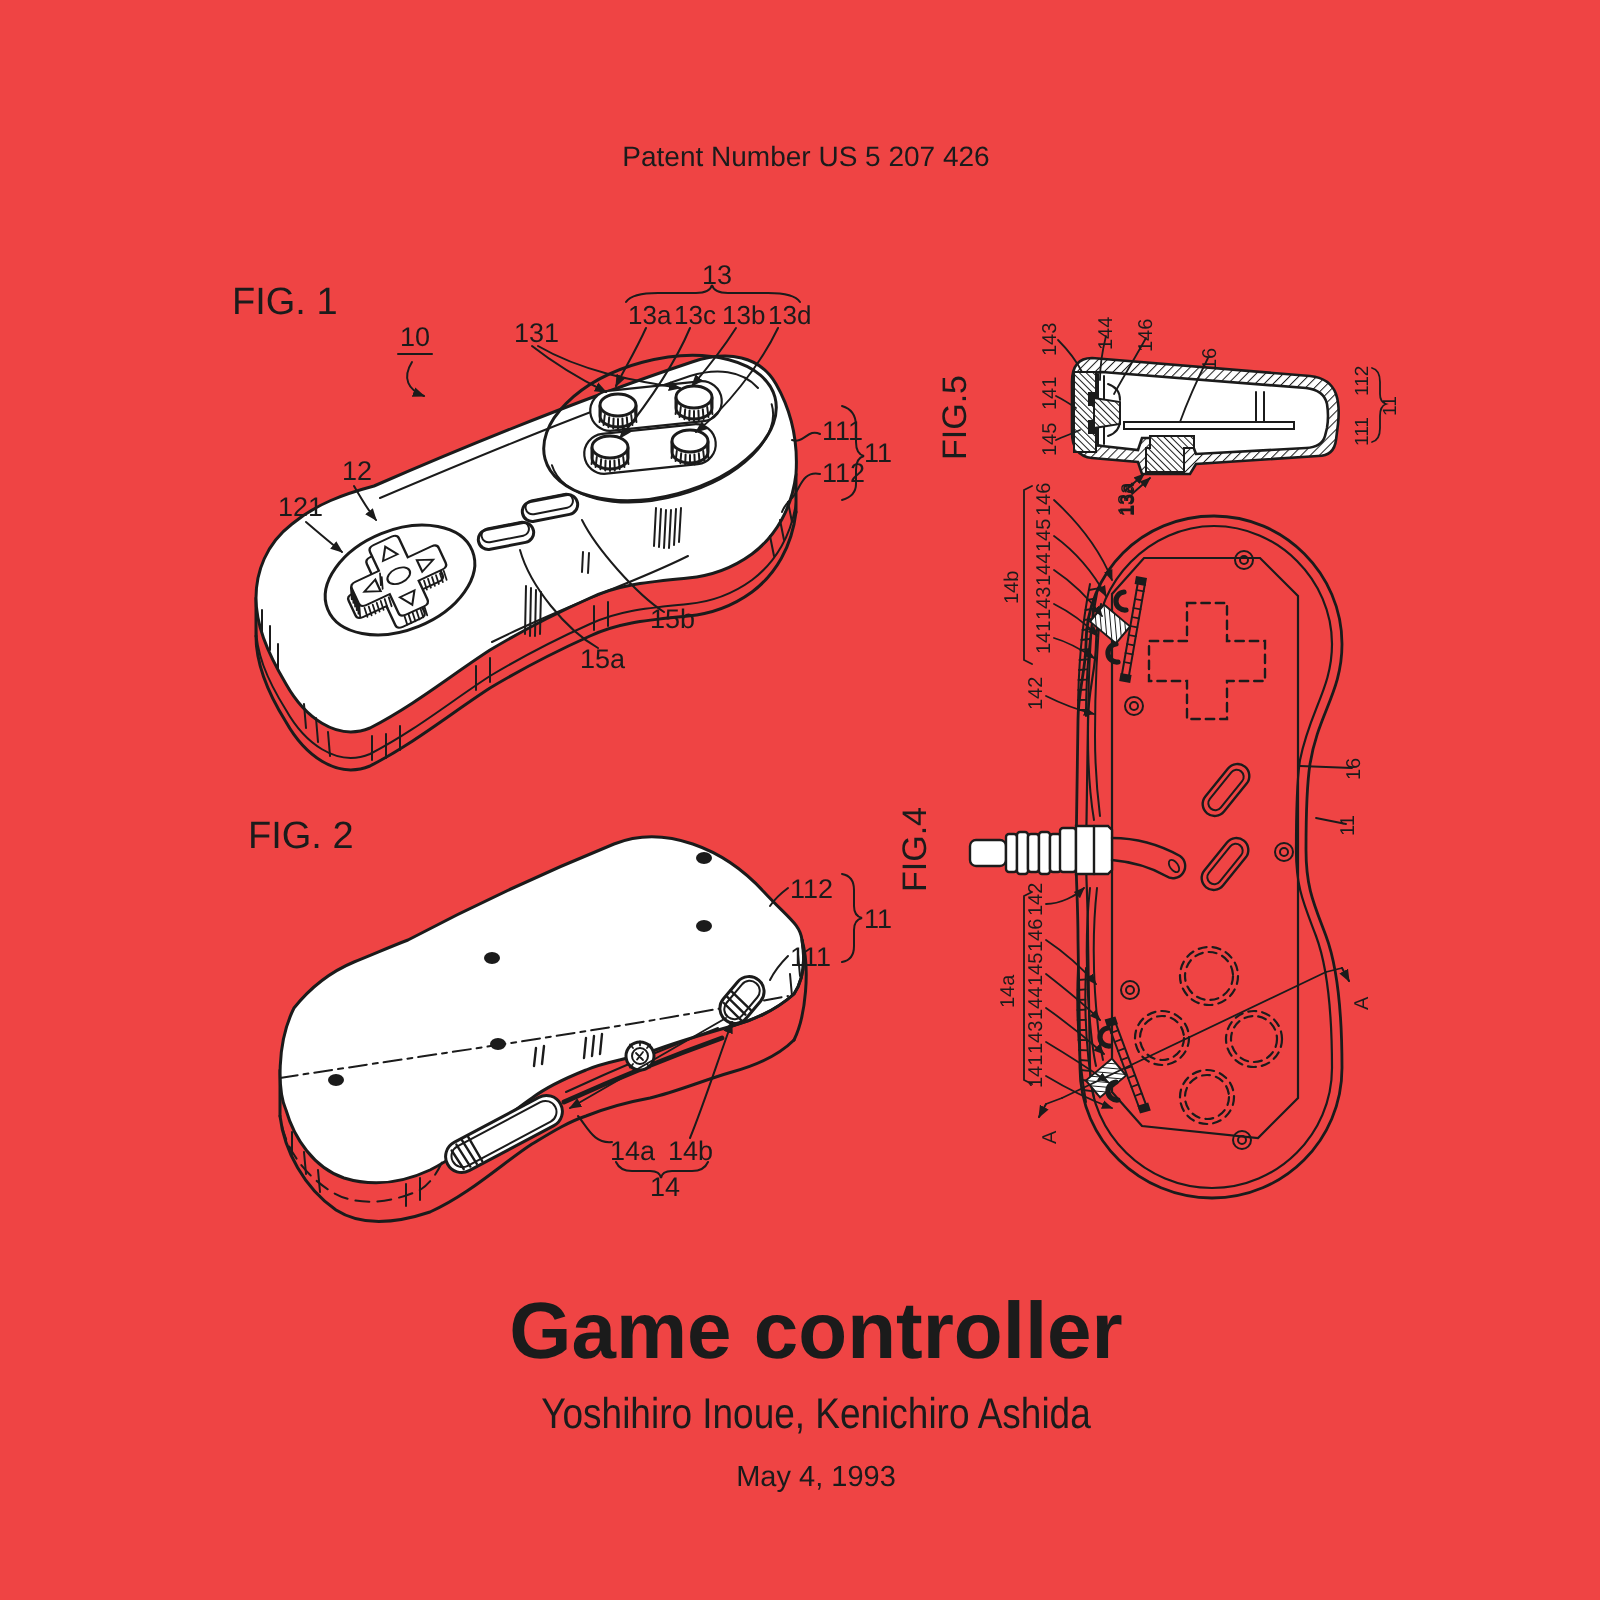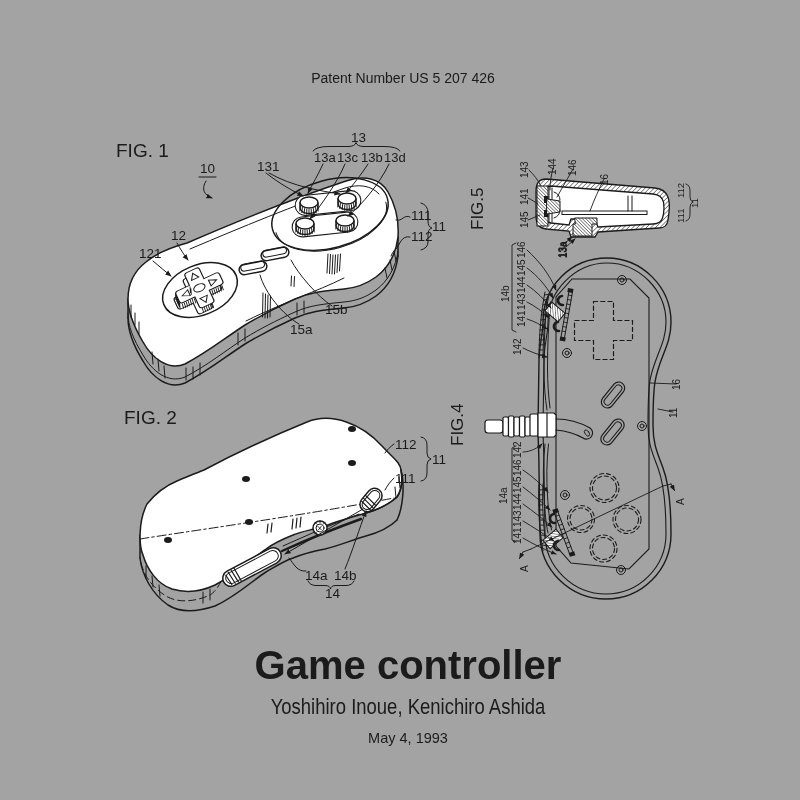--- a/index.html
+++ b/index.html
@@ -1,16 +1,16 @@
 <!DOCTYPE html>
 <html><head>
 <meta charset="utf-8">
 <style>
 html,body{margin:0;padding:0;background:#ffffff;}
-#page{position:relative;width:800px;height:800px;background:#a3a3a3;overflow:hidden;}
+#page{position:relative;width:800px;height:800px;background:#ef4444;overflow:hidden;}
 svg text{font-family:"Liberation Sans", sans-serif;fill:#1b1b1b;}
 </style>
 </head>
 <body>
 <div id="page">
 <svg width="800" height="800" viewBox="0 0 800 800">
 <defs>
 <pattern id="hat" width="3.2" height="3.2" patternUnits="userSpaceOnUse" patternTransform="rotate(45)">
   <rect width="3.2" height="3.2" fill="white"></rect>
   <line x1="0" y1="0" x2="0" y2="3.2" stroke="#1b1b1b" stroke-width="1"></line>

